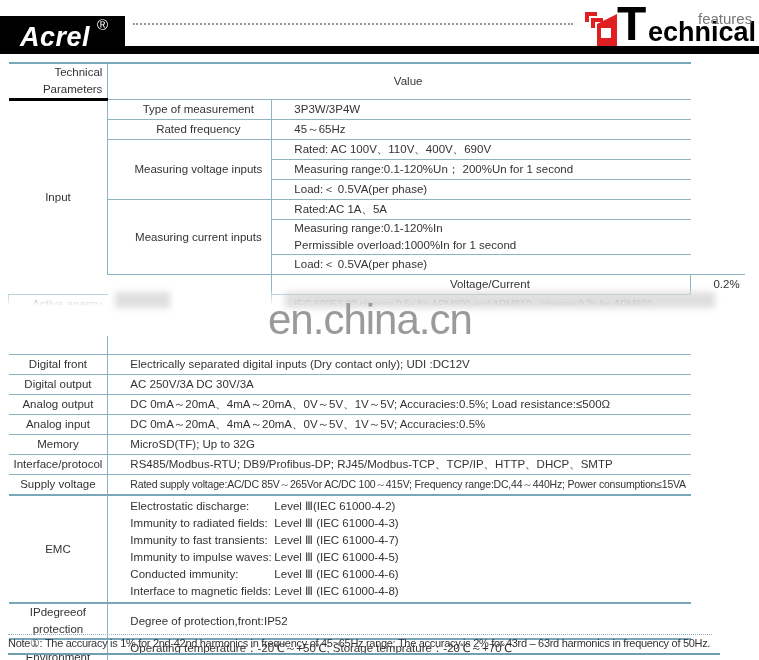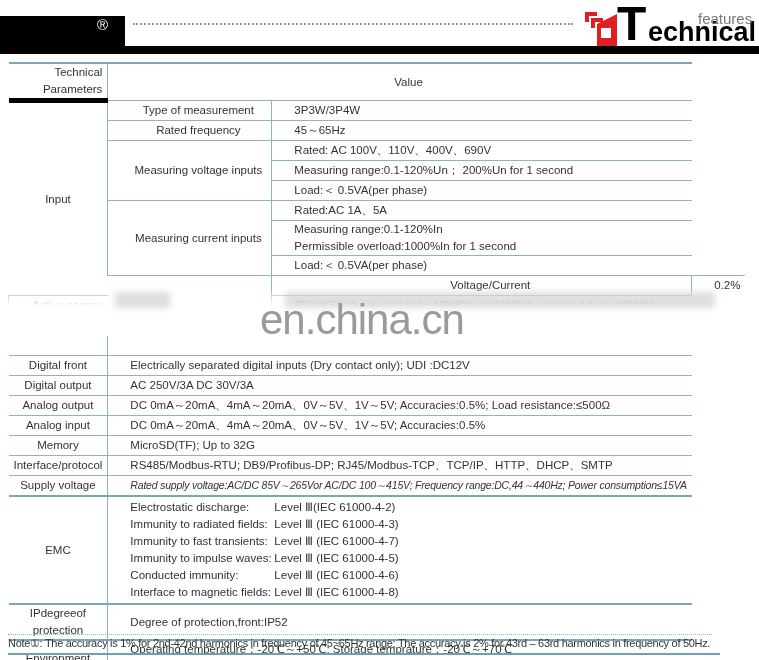--- a/index.html
+++ b/index.html
@@ -26,35 +26,36 @@
   .tbl td { border-top:1px solid #8eb4c4; padding:0 5px; height:19px; line-height:17px; vertical-align:middle; }
   .tbl td.c { text-align:center; }
   .tbl .vl { border-left:1px solid #8eb4c4;padding-left:22px; }
   .tbl tr.thick td { border-top:2px solid #7aa6b9; }
   .tbl tr.top td { border-top:2px solid #7aa6b9; }
   .tbl .lbl1 { width:116px; }
   .tbl .lbl2 { width:136px; }
   .ml { line-height:17px; padding-top:1px; padding-bottom:1px; }
   .emc-row { display:flex; }
   .emc-k { width:144px; white-space:nowrap; }
-  .small { font-size:10.5px; letter-spacing:-0.2px; white-space:nowrap;font-style:italic; }
+  .small { font-size:10.5px; letter-spacing:-0.2px; white-space:nowrap; }
   .fade { position:absolute; left:0; top:290px; width:759px; height:46px;
           background:linear-gradient(to bottom, rgba(255,255,255,0.2), #fff 35%, #fff 100%); }
   .blur-bar { position:absolute; top:292px; height:16px; background:#c8c8c8; filter:blur(3px); opacity:0.6; }
-  .wm { position:absolute; left:260px; top:296px; font-size:42px; color:#9a9a9a; letter-spacing:-1px;
+  .wm { position:absolute; left:268px; top:296px; font-size:42px; color:#9a9a9a; letter-spacing:-1px;
         font-family:"Liberation Sans", sans-serif; }
   .note { position:absolute; left:8px; top:634px; width:704px; font-size:11px; letter-spacing:-0.3px;
           border-top:1px dotted #8eb4c4; padding-top:2px; white-space:nowrap; color:#333; }
   .note-line { position:absolute; left:8px; top:653px; width:712px; height:2px; background:#6f9fb2; }
 </style>
 </head>
 <body>
 
 <div class="hdr">
   <div class="logo-box"></div>
+  <div class="logo-text">Acrel</div>
   <div class="logo-reg">®</div>
   <div class="dots"></div>
   <div class="hdr-bar"></div>
   <svg class="tech-icon" viewBox="0 0 36 36">
     <polygon points="4,2 16,2 16,6 8,6 8,12 4,12" fill="#e02020"></polygon>
     <polygon points="10,8 22,8 22,12 14,12 14,18 10,18" fill="#e02020"></polygon>
     <polygon points="16,14 36,4 36,36 16,36" fill="#e02020"></polygon>
     <polygon points="20,18 30,18 30,28 20,28" fill="#fff"></polygon>
   </svg>
   <div class="tech-T">T</div>
@@ -63,21 +64,21 @@
 </div>
 
 <table class="tbl">
   <tbody>
       <tr class="top">
     <td class="c lbl1" style="height:18px;text-align:right;">Technical Parameters</td>
     <td class="c vl" colspan="2">Value</td>
   </tr>
 
   <tr>
-    <td class="c lbl1" rowspan="9" style="border-top:5px solid #000000;">Input</td>
+    <td class="c lbl1" rowspan="9" style="border-top:3px solid #000000;">Input</td>
     <td class="c vl lbl2">Type of measurement</td>
     <td class="vl">3P3W/3P4W</td>
   </tr>
   <tr>
     <td class="c vl">Rated frequency</td>
     <td class="vl">45～65Hz</td>
   </tr>
   <tr>
     <td class="c vl" rowspan="3">Measuring voltage inputs</td>
     <td class="vl">Rated: AC 100V、110V、400V、690V</td>

